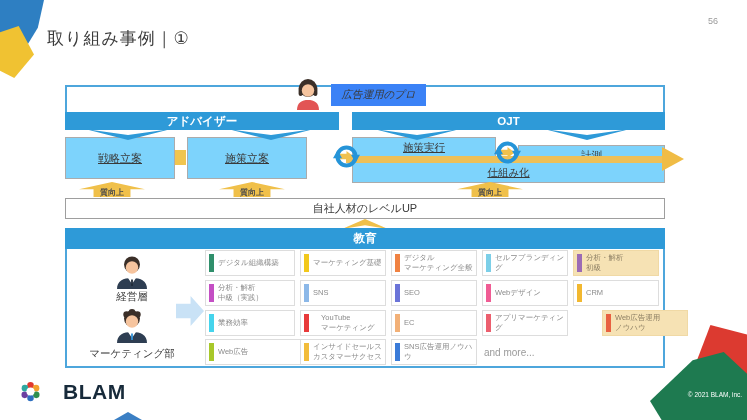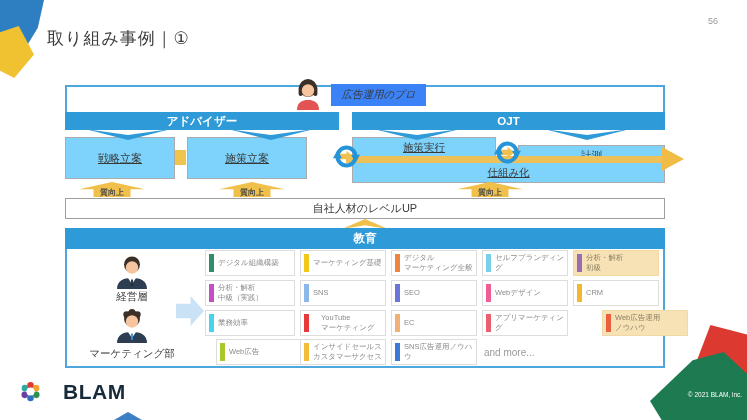--- a/index.html
+++ b/index.html
@@ -212,17 +212,17 @@
     <div class="chip" style="left: 391px; top: 280px; width: 86px;"><span class="chip-bar" style="background: rgb(107, 116, 216);"></span><span>SEO</span></div>
     <div class="chip" style="left: 482px; top: 280px; width: 86px;"><span class="chip-bar" style="background: rgb(240, 92, 148);"></span><span>Webデザイン</span></div>
     <div class="chip" style="left: 573px; top: 280px; width: 86px;"><span class="chip-bar" style="background: rgb(242, 184, 48);"></span><span>CRM</span></div>
     <div class="chip" style="left: 205px; top: 310px; width: 90px;"><span class="chip-bar" style="background: rgb(69, 212, 236);"></span><span>業務効率</span></div>
     <div class="chip" style="left: 300px; top: 310px; width: 86px; padding-left: 20px;"><span class="chip-bar" style="background: rgb(232, 58, 58);"></span><span>YouTube
 マーケティング</span></div>
     <div class="chip" style="left: 391px; top: 310px; width: 86px;"><span class="chip-bar" style="background: rgb(242, 176, 119);"></span><span>EC</span></div>
     <div class="chip" style="left: 482px; top: 310px; width: 86px;"><span class="chip-bar" style="background: rgb(236, 95, 110);"></span><span>アプリマーケティング</span></div>
     <div class="chip hl" style="left: 602px; top: 310px; width: 86px;"><span class="chip-bar" style="background: rgb(232, 96, 64);"></span><span>Web広告運用
 ノウハウ</span></div>
-    <div class="chip" style="left: 216px; top: 339px; width: 106px;"><span class="chip-bar" style="background: rgb(168, 200, 42);"></span><span>Web広告</span></div>
+    <div class="chip" style="left: 205px; top: 339px; width: 106px;"><span class="chip-bar" style="background: rgb(168, 200, 42);"></span><span>Web広告</span></div>
     <div class="chip" style="left: 300px; top: 339px; width: 86px;"><span class="chip-bar" style="background: rgb(242, 188, 58);"></span><span>インサイドセールス
 カスタマーサクセス</span></div>
     <div class="chip" style="left: 391px; top: 339px; width: 86px;"><span class="chip-bar" style="background: rgb(58, 123, 216);"></span><span>SNS広告運用ノウハウ</span></div>
   </div>
 
 </body></html>

